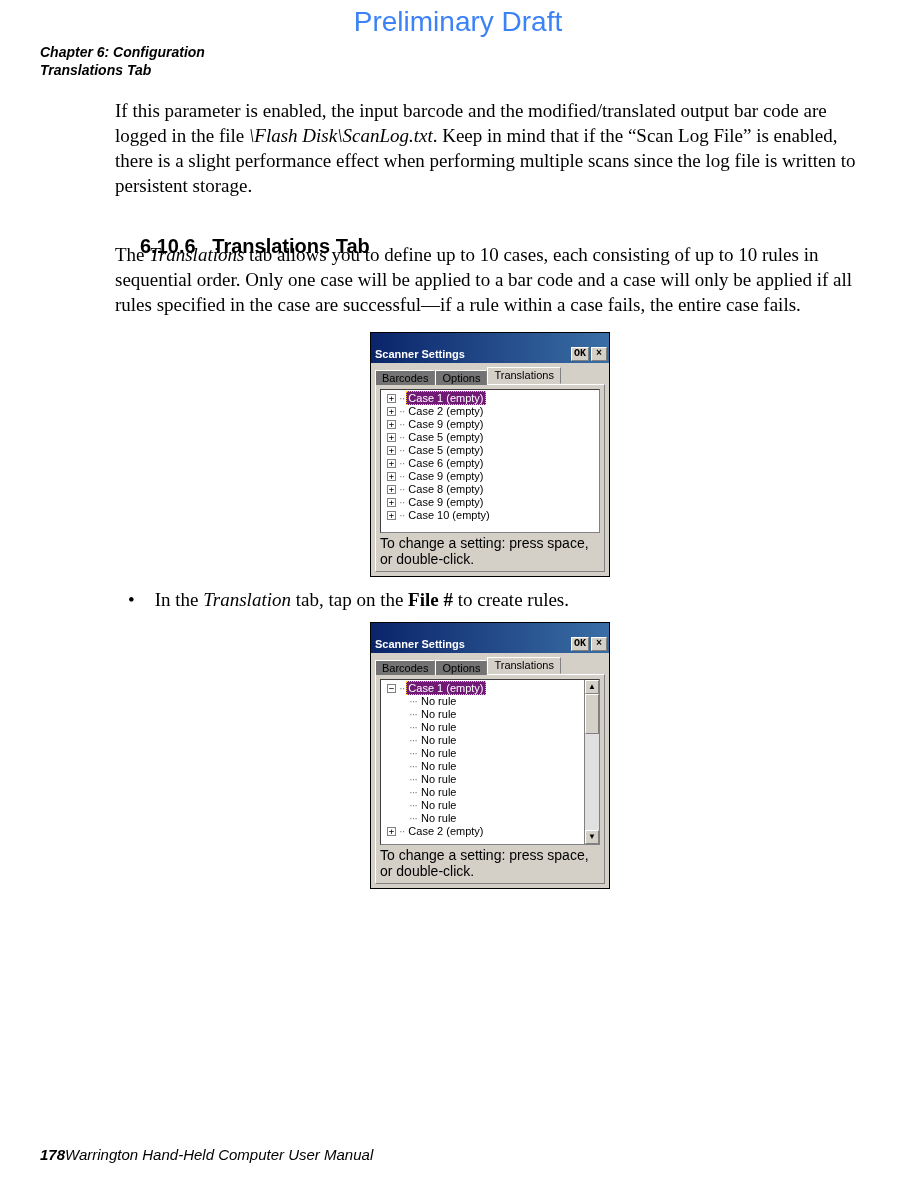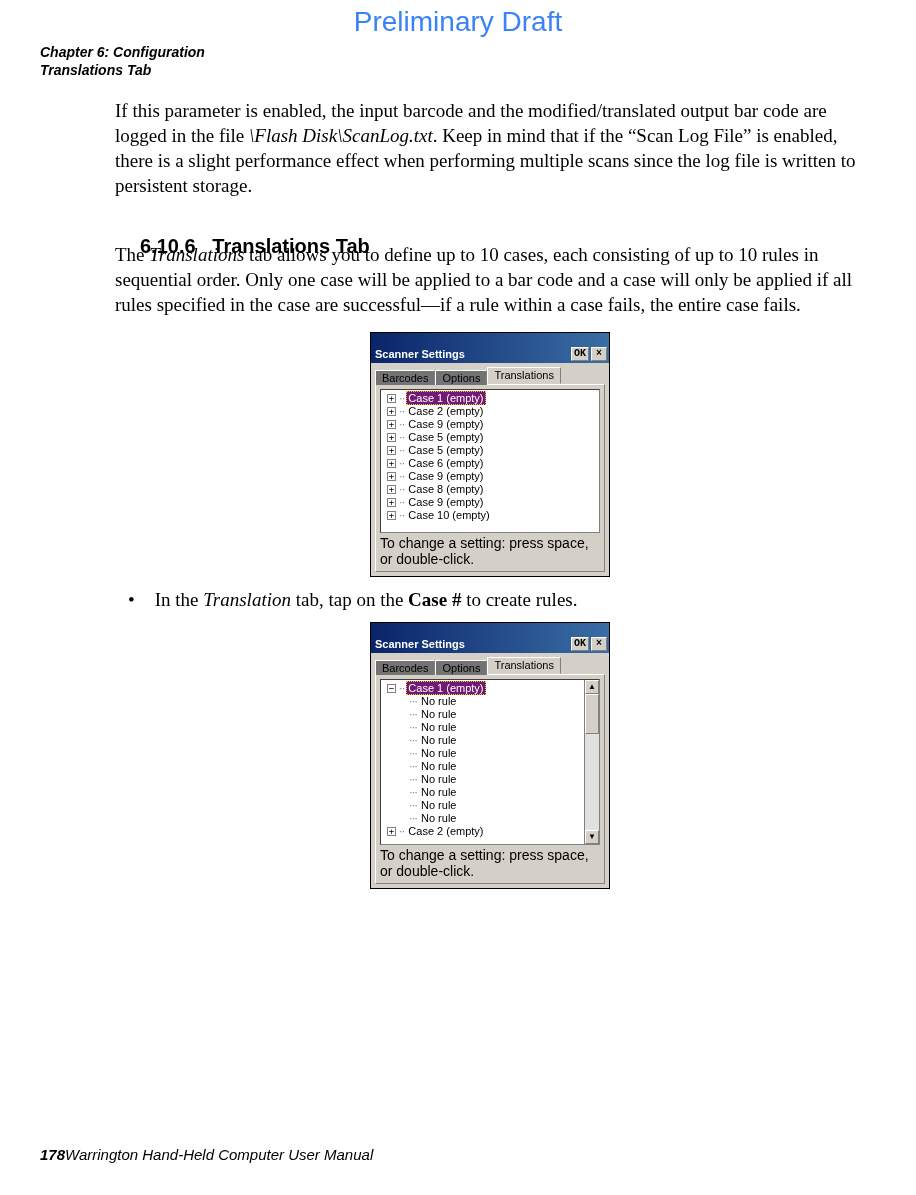--- a/index.html
+++ b/index.html
@@ -343,21 +343,21 @@
               <span class="tree-label">Case 10 (empty)</span>
             </div>
         </div>
         <div class="hint">To change a setting: press space, or double-click.</div>
       </div>
     </div>
   </div>
 
   <ul class="instr">
     <li>
-      <span>In the </span><i>Translation</i><span> tab, tap on the </span><b>Case #</b><span> to create rules.</span>
+      <span>In the </span><i>Translation</i><span> tab, tap on the </span><b>File #</b><span> to create rules.</span>
     </li>
   </ul>
 
   <div class="dlg-wrap">
     <div class="dlg">
       <div class="titlebar">
         <span>Scanner Settings</span>
         <span class="spacer"></span>
         <span class="tbtn">OK</span>
         <span class="tbtn">×</span>

